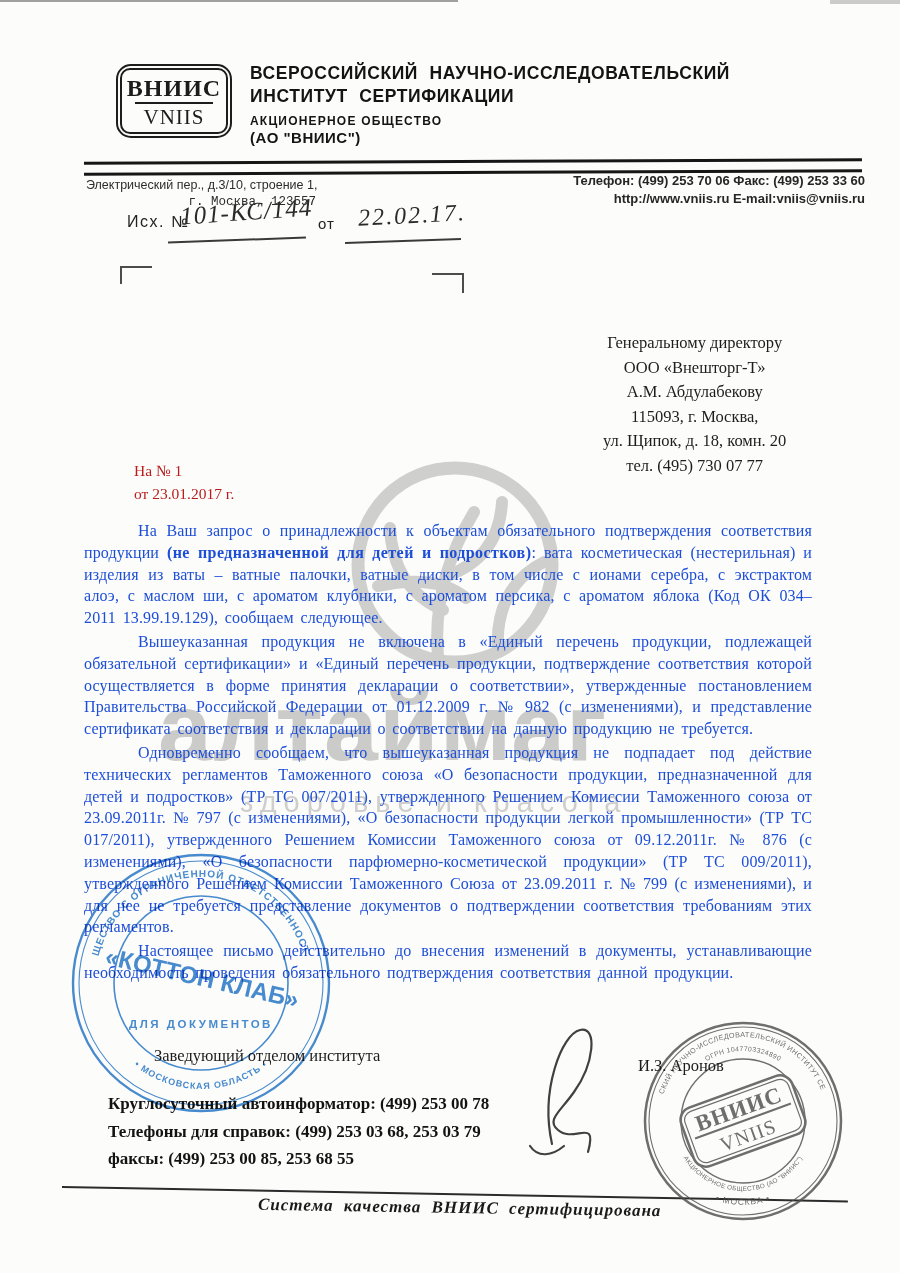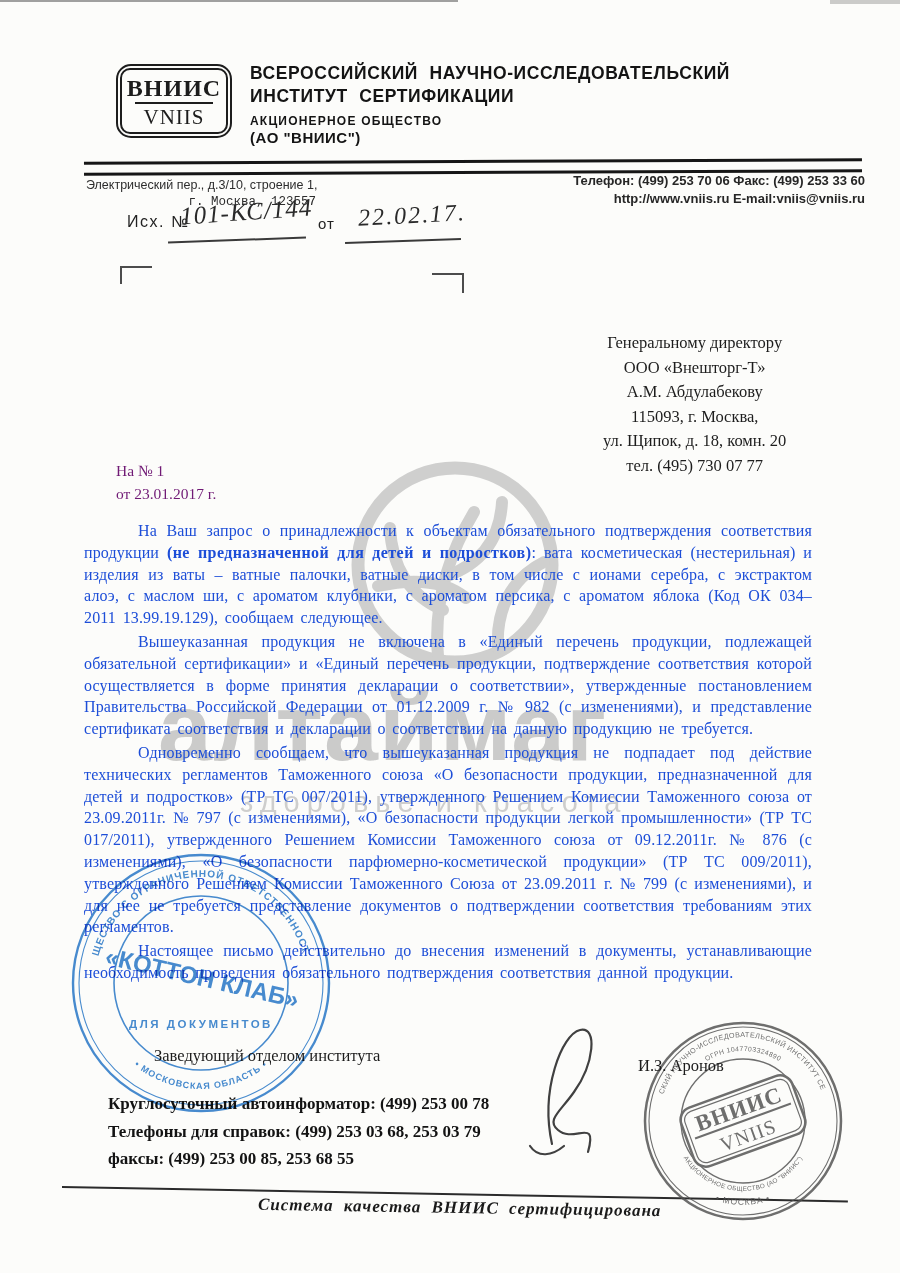--- a/index.html
+++ b/index.html
@@ -41,21 +41,21 @@
   .ref-num{left:180px;top:198px;font-size:25px;transform:rotate(-4deg);letter-spacing:1px;}
   .ref-ul1{left:168px;top:239px;width:138px;border-bottom:2px solid #3a3a3a;transform:rotate(-2deg);}
   .ref-ot{left:318px;top:215px;font-size:15px;letter-spacing:1px;color:#222;}
   .ref-date{left:358px;top:202px;font-size:24px;transform:rotate(-3deg);letter-spacing:2px;}
   .ref-ul2{left:345px;top:240px;width:116px;border-bottom:2px solid #3a3a3a;transform:rotate(-2deg);}
 
   .corner-l{left:120px;top:266px;width:30px;height:16px;border-top:2px solid #4c4c4c;border-left:2px solid #4c4c4c;}
   .corner-r{left:432px;top:273px;width:30px;height:18px;border-top:2px solid #4c4c4c;border-right:2px solid #4c4c4c;}
 
   .recipient{left:603px;top:331px;font-size:16.5px;line-height:24.5px;color:#1d1d1d;text-align:center;}
-  .in-reply{left:116px;top:459px;font-size:15.5px;line-height:23px;color:#701a75;}
+  .in-reply{left:134px;top:459px;font-size:15.5px;line-height:23px;color:#b91c1c;}
 
   
   .wm{z-index:0;}
   .wm-logo{left:348px;top:458px;}
   .wm-brand{left:158px;top:672px;width:600px;font-size:97px;font-weight:bold;color:#9b9b9b;opacity:.5;letter-spacing:1px;font-family:"Liberation Sans",sans-serif;transform:scaleY(.98);}
   .wm-tag{left:240px;top:786px;font-size:29px;color:#a2a2a2;opacity:.5;letter-spacing:7px;font-family:"Liberation Sans",sans-serif;}
 
   
   .body-text{left:84px;top:520px;width:728px;z-index:1;}
   .body-text p{margin:0 0 2px;font-size:16px;line-height:21.8px;text-align:justify;text-indent:54px;letter-spacing:.15px;word-spacing:2.5px;color:#1d4ed8;}

